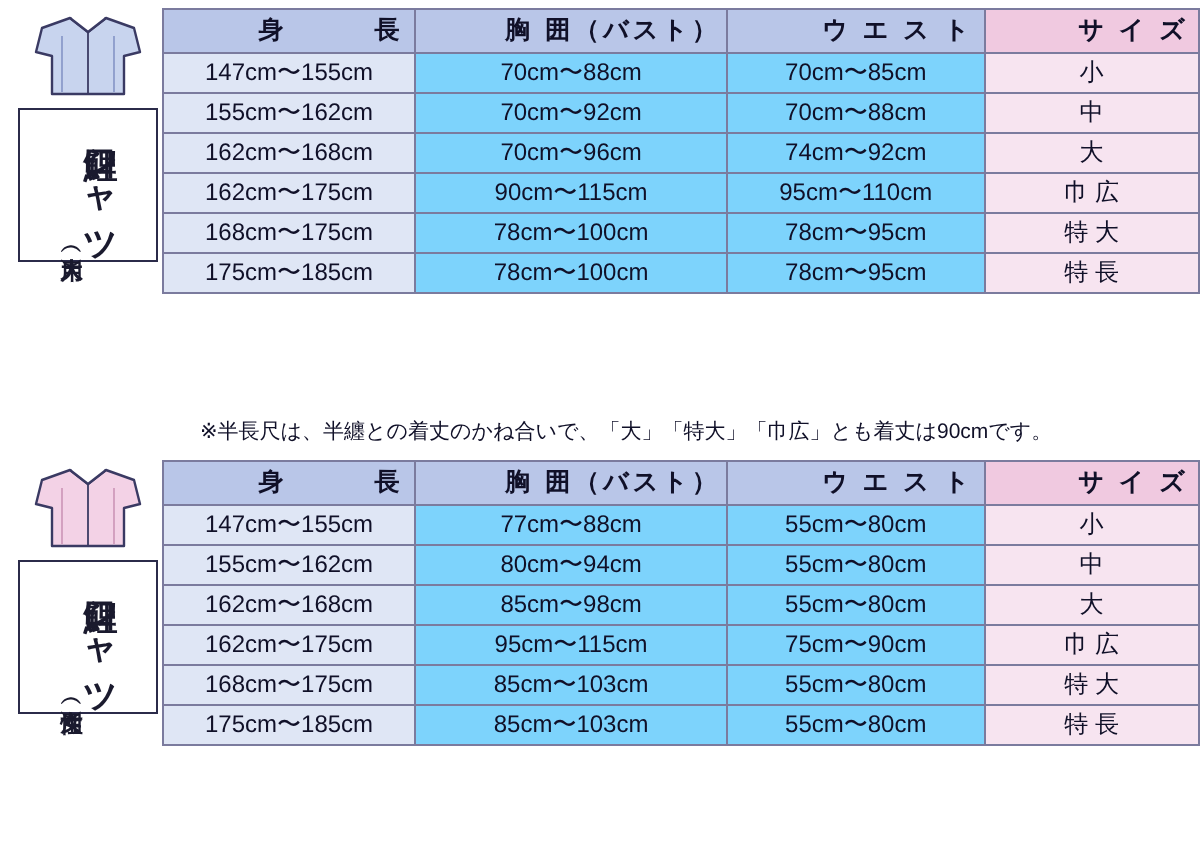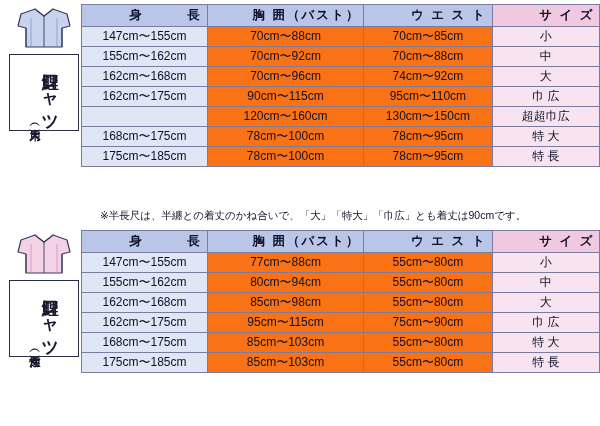--- a/index.html
+++ b/index.html
@@ -56,21 +56,21 @@
   thead th{
     font-weight:bold;
     font-size:12.5px;
     letter-spacing:2px;
     height:21px;
     padding-left:44px;
   }
   .h-blue{background:#b9c6e8;}
   .h-pink{background:#f0c9e0;}
   .c-blue{background:#dfe6f5;}
-  .c-white{background:#f97316;text-align:center;}
+  .c-white{background:#7dd3fc;text-align:center;}
   .c-pinkish{background:#f7e4f0;}
   .col-a{width:118px;}
   .col-b{width:118px;}
   .col-c{width:118px;}
   .col-d{width:92px;}
 
   .note{
     position:absolute;
     font-size:10.5px;
     color:#101028;
@@ -128,26 +128,20 @@
           <td class="c-white">74cm〜92cm</td>
           <td class="c-pinkish">大</td>
         </tr>
         <tr>
           <td class="c-blue">162cm〜175cm</td>
           <td class="c-white">90cm〜115cm</td>
           <td class="c-white">95cm〜110cm</td>
           <td class="c-pinkish">巾  広</td>
         </tr>
         <tr>
-          <td class="c-blue"></td>
-          <td class="c-white">120cm〜160cm</td>
-          <td class="c-white">130cm〜150cm</td>
-          <td class="c-pinkish">超超巾広</td>
-        </tr>
-        <tr>
           <td class="c-blue">168cm〜175cm</td>
           <td class="c-white">78cm〜100cm</td>
           <td class="c-white">78cm〜95cm</td>
           <td class="c-pinkish">特  大</td>
         </tr>
         <tr>
           <td class="c-blue">175cm〜185cm</td>
           <td class="c-white">78cm〜100cm</td>
           <td class="c-white">78cm〜95cm</td>
           <td class="c-pinkish">特  長</td>

